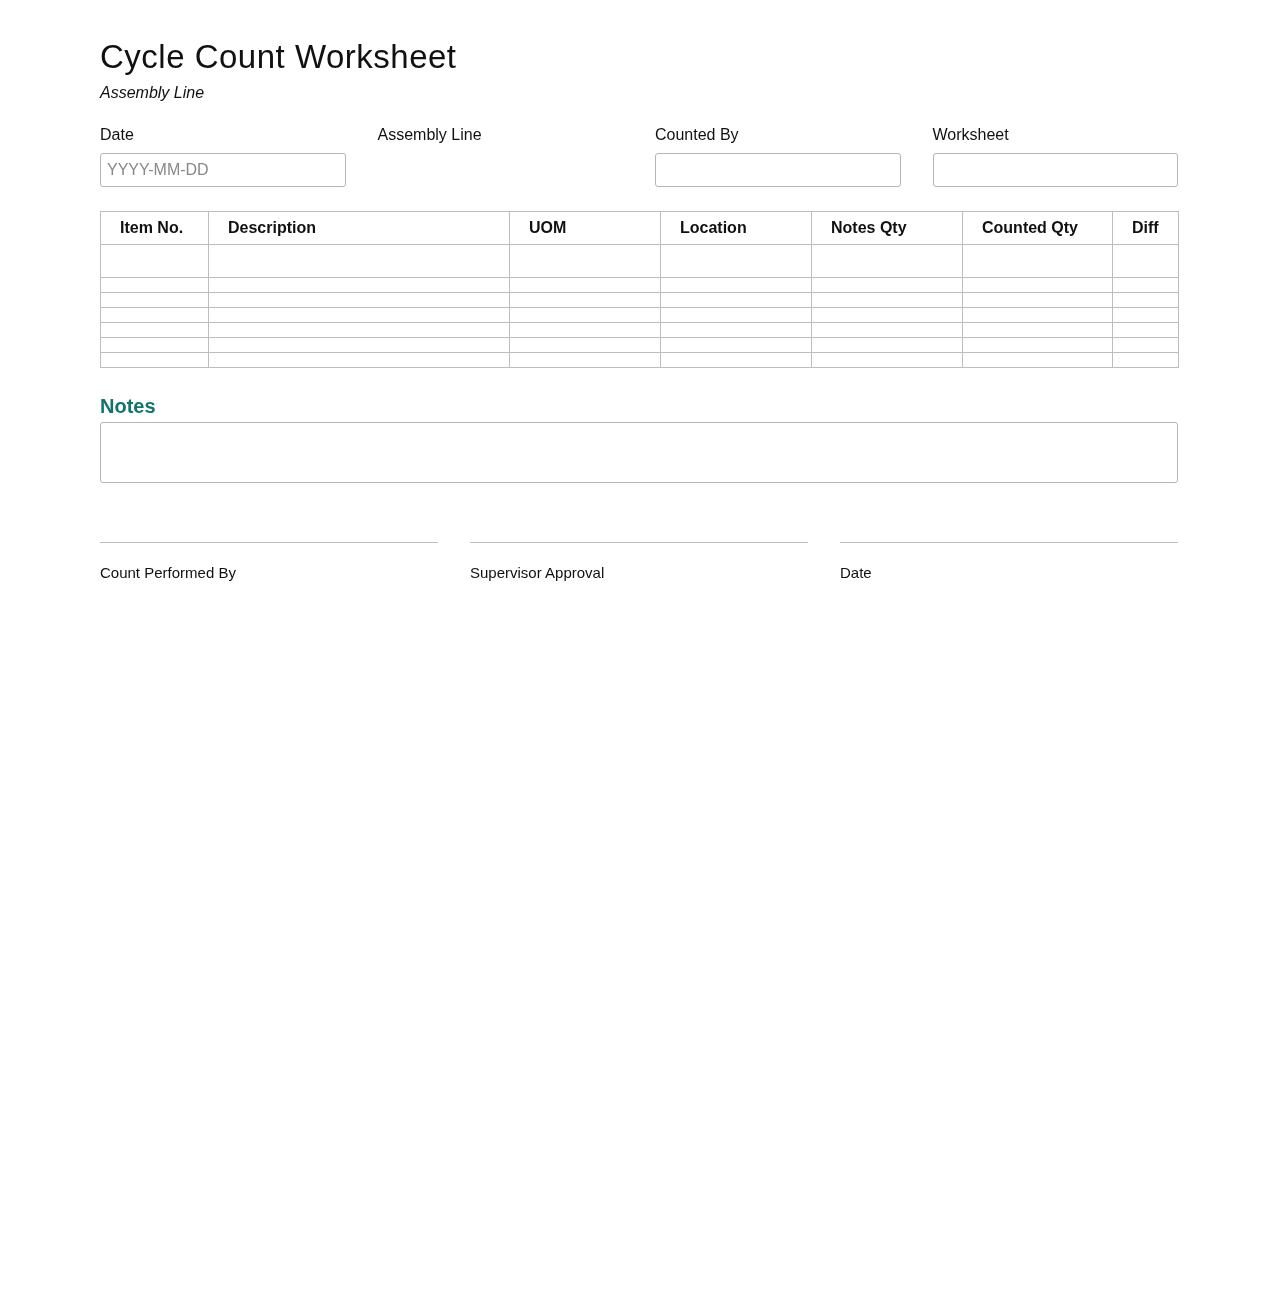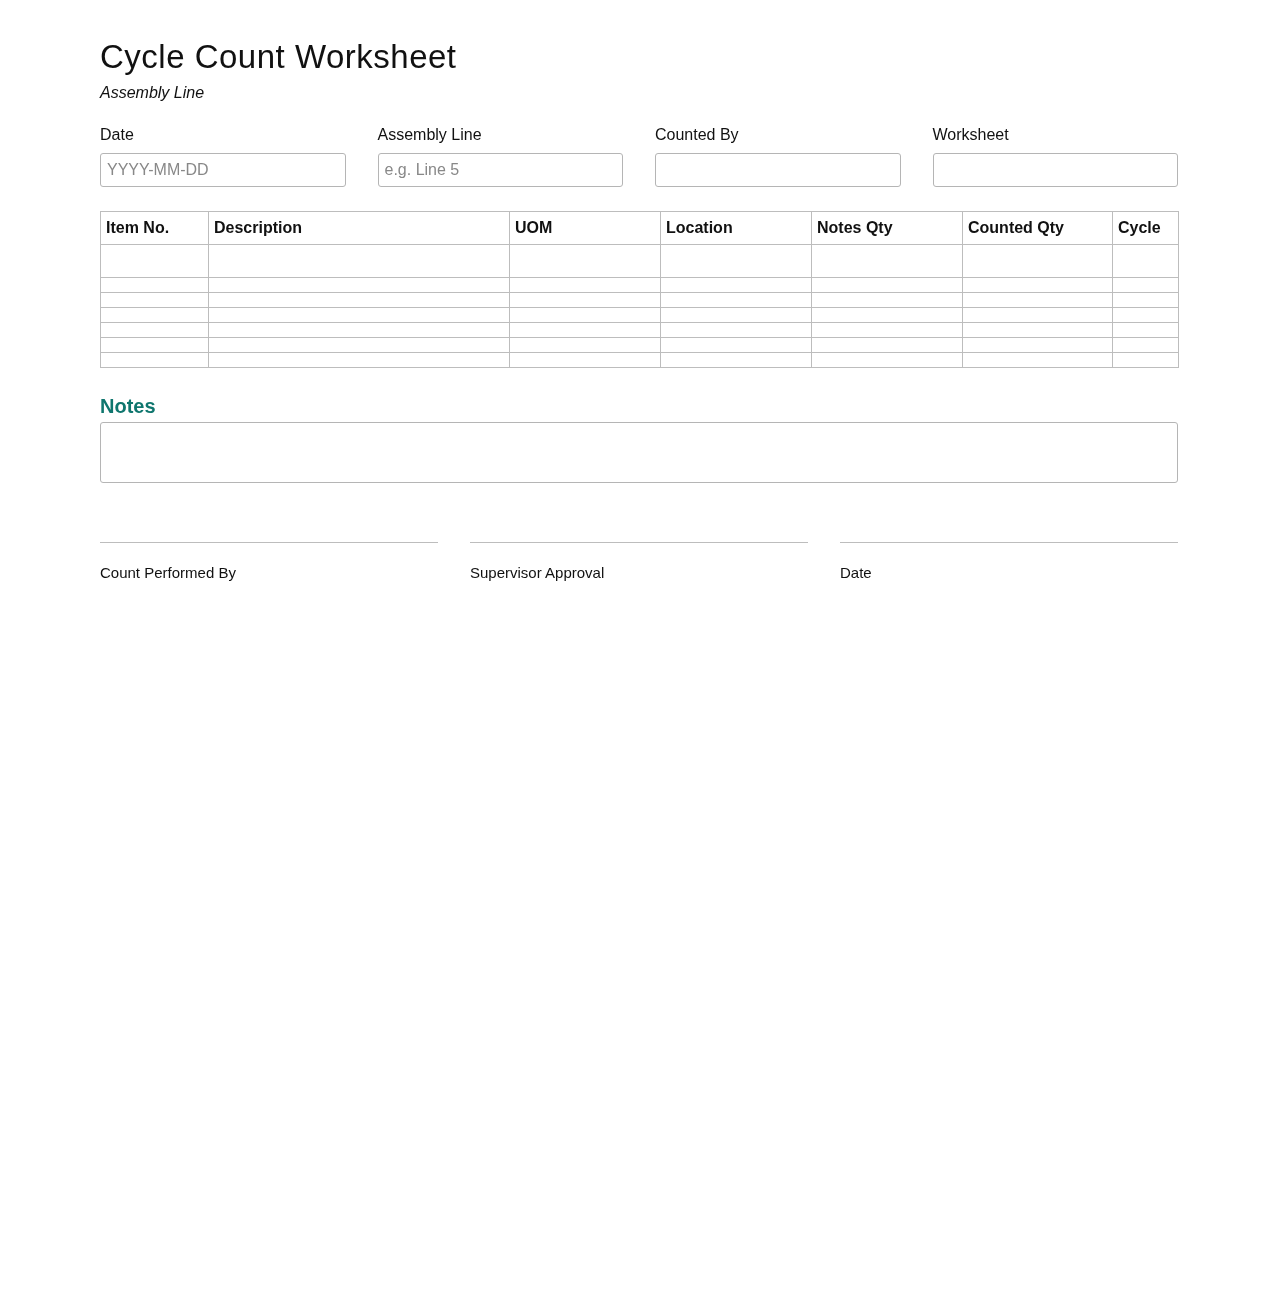--- a/index.html
+++ b/index.html
@@ -6,21 +6,21 @@
     body { width: 1278px; height: 1300px; font-family: "Liberation Sans", sans-serif; color: #111; position: relative; }
     .page { position: absolute; left: 100px; top: 0; width: 1078px; }
     h1 { margin: 0; position: absolute; top: 38px; left: 0; font-size: 33px; font-weight: normal; letter-spacing: 0.5px; color: #111; white-space: nowrap; }
     .subtitle { position: absolute; top: 84px; left: 0; font-size: 16px; font-style: italic; color: #111; }
     .fields { position: absolute; top: 126px; left: 0; width: 1078px; display: flex; gap: 32px; }
     .field { flex: 1; }
     .field label { display: block; font-size: 16px; margin-bottom: 9px; color: #111; }
     .field input { box-sizing: border-box; width: 100%; height: 34px; border: 1px solid #b5b5b5; border-radius: 3px; padding: 0 6px; font-family: "Liberation Sans", sans-serif; font-size: 16px; color: #111; background: #fff; }
     .field input::placeholder { color: #888; }
     table.grid { position: absolute; top: 211px; left: 0; width: 1078px; border-collapse: collapse; table-layout: fixed; }
-    table.grid th, table.grid td { border: 1px solid #bdbdbd; padding: 0 5px; font-size: 16px; text-align: left; }
+    table.grid th, table.grid td { border: 1px solid #bdbdbd; padding: 0 19px; font-size: 16px; text-align: left; }
     table.grid th { height: 32px; font-weight: bold; color: #111; }
     table.grid tr.first td { height: 32px; }
     table.grid tr.thin td { height: 14px; padding: 0; }
     .notes-label { position: absolute; top: 395px; left: 0; font-size: 20px; color: #0f766e; font-weight: bold; }
     textarea.notes { position: absolute; top: 422px; left: 0; box-sizing: border-box; width: 1078px; height: 61px; border: 1px solid #b5b5b5; border-radius: 3px; resize: none; font-family: "Liberation Sans", sans-serif; font-size: 16px; padding: 6px 10px; }
     .sigs { position: absolute; top: 542px; left: 0; width: 1078px; display: flex; gap: 32px; }
     .sig { flex: 1; border-top: 1px solid #bdbdbd; padding-top: 21px; font-size: 15px; color: #111; }
   </style>
 </head>
 <body>
@@ -29,21 +29,20 @@
   <h1>Cycle Count Worksheet</h1>
   <div class="subtitle">Assembly Line</div>
 
   <div class="fields">
     <div class="field">
       <label>Date</label>
       <input type="text" placeholder="YYYY-MM-DD" style="">
     </div>
     <div class="field">
       <label>Assembly Line</label>
-      <input type="text" placeholder="e.g. Line 5" style="">
     </div>
     <div class="field">
       <label>Counted By</label>
       <input type="text" style="">
     </div>
     <div class="field">
       <label>Worksheet</label>
       <input type="text" style="">
     </div>
   </div>
@@ -59,21 +58,21 @@
         <col style="width:66px">
     </colgroup>
     <thead>
       <tr>
         <th>Item No.</th>
         <th>Description</th>
         <th>UOM</th>
         <th>Location</th>
         <th>Notes Qty</th>
         <th>Counted Qty</th>
-        <th>Cycle</th>
+        <th>Diff</th>
       </tr>
     </thead>
     <tbody>
       <tr class="first">
         <td></td>
         <td></td>
         <td></td>
         <td></td>
         <td></td>
         <td></td>

